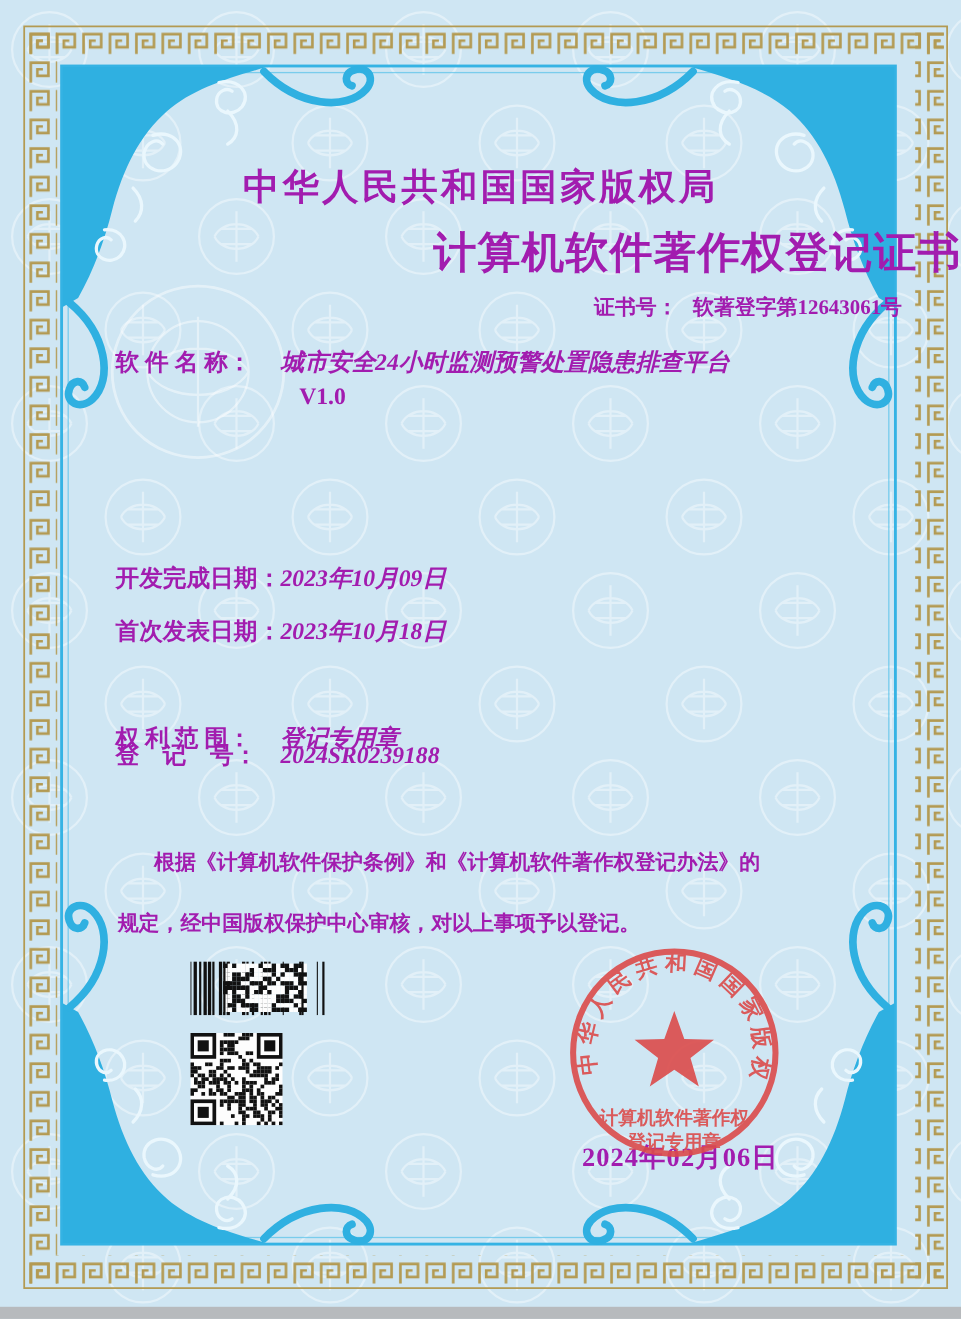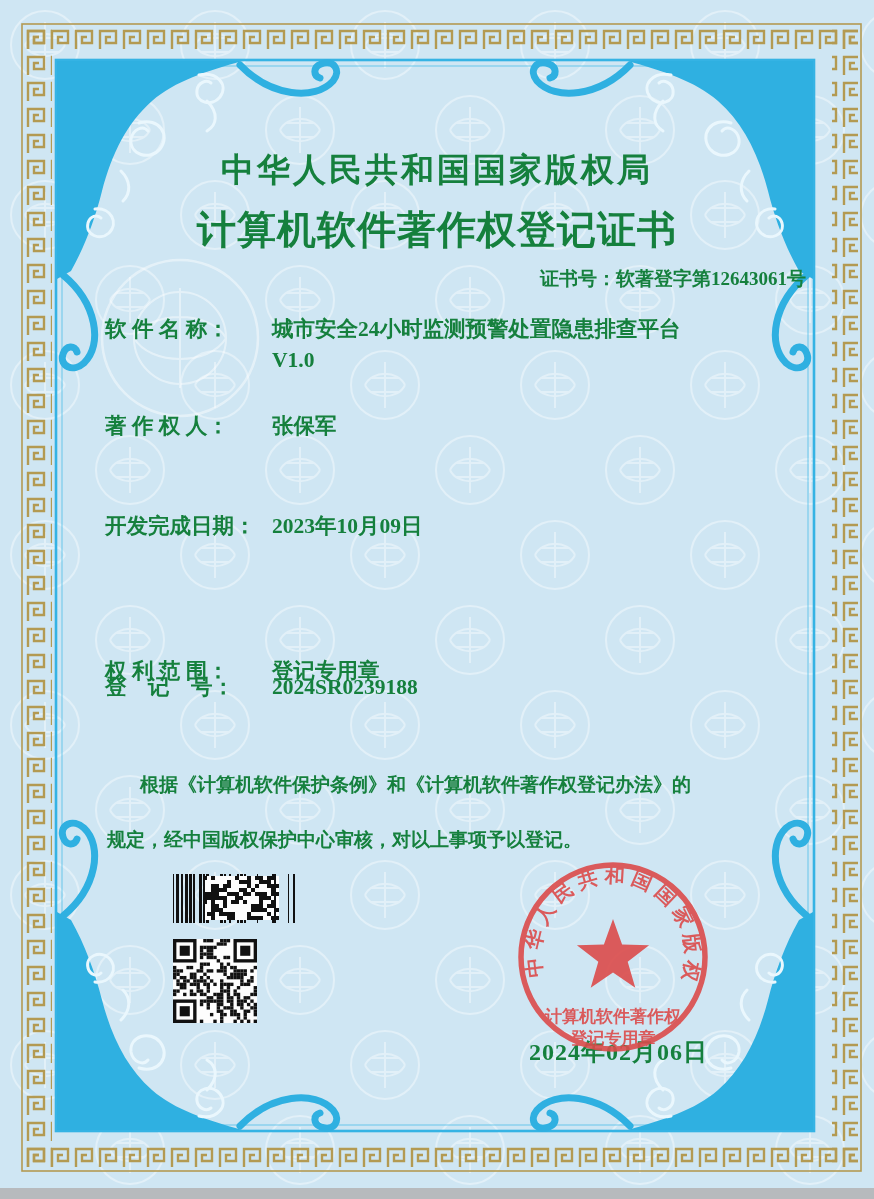--- a/index.html
+++ b/index.html
@@ -1,33 +1,33 @@
 <!DOCTYPE html>
 <html><head>
 <meta charset="utf-8">
 <style>
   html,body{margin:0;padding:0;background:#9fa4a8;}
   .page{
     position:relative;width:874px;height:1199px;overflow:hidden;
     background:#cfe6f3;
     font-family:"Liberation Serif","DejaVu Serif",serif;
-    color:#15803d;
+    color:#a21caf;
   }
   svg{display:block;}
   .deco{position:absolute;left:0;top:0;pointer-events:none;}
   .content{position:absolute;left:0;top:0;width:100%;height:100%;z-index:2;}
   .title1{position:absolute;top:148px;left:0;width:100%;text-align:center;
     font-size:33px;font-weight:bold;letter-spacing:3px;}
-  .title2{position:absolute;top:203px;left:0;width:100%;text-align:center;
+  .title2{position:absolute;top:203px;left:0;width:100%;text-align:right;
     font-size:39px;font-weight:bold;letter-spacing:1px;}
   .certno{position:absolute;top:266px;left:540px;font-size:19px;font-weight:bold;}
-  .certno .val{margin-left:0;}
+  .certno .val{margin-left:14px;}
   .frow{position:absolute;left:105px;font-size:21.5px;font-weight:bold;white-space:nowrap;}
   .frow .lab{display:inline-block;width:150px;}
-  .frow .val{margin-left:17px;}
+  .frow .val{margin-left:0;font-style:italic;}
   .val2{position:absolute;left:272px;font-size:21.5px;font-weight:bold;font-family:Liberation Serif, serif;}
   .stmt{position:absolute;left:107px;top:757px;width:700px;font-size:19px;
     font-weight:bold;line-height:55px;}
   .stmt .l1{text-indent:33px;}
   .issue-date{position:absolute;left:529px;top:1036px;font-size:24px;font-weight:bold;letter-spacing:1px;}
   .codes{position:absolute;z-index:2;}
   .sealwrap{position:absolute;left:498px;top:842px;z-index:3;opacity:.9;}
   .graybar{position:absolute;left:0;bottom:0;width:100%;height:11px;background:#b7babd;z-index:4;}
 </style>
 </head>
@@ -95,28 +95,28 @@
 
     <div class="certno">
       <span>证书号：</span><span class="val">软著登字第12643061号</span>
     </div>
 
     <div class="frow" style="top:314px">
       <span class="lab">软 件 名 称：</span><span class="val">城市安全24小时监测预警处置隐患排查平台</span>
     </div>
     <div class="val2" style="top:348px">V1.0</div>
 
-    <div class="frow" style="top:411px">
-      <span class="lab">著 作 权 人：</span><span class="val">张保军</span>
-    </div>
 
     <div class="frow" style="top:511px">
       <span class="lab">开发完成日期：</span><span class="val">2023年10月09日</span>
     </div>
 
+    <div class="frow" style="top:559px">
+      <span class="lab">首次发表日期：</span><span class="val">2023年10月18日</span>
+    </div>
 
 
     <div class="frow" style="top:656px">
       <span class="lab">权 利 范 围：</span><span class="val">登记专用章</span>
     </div>
 
     <div class="frow" style="top:672px">
       <span class="lab">登　记　号：</span><span class="val">2024SR0239188</span>
     </div>
 

